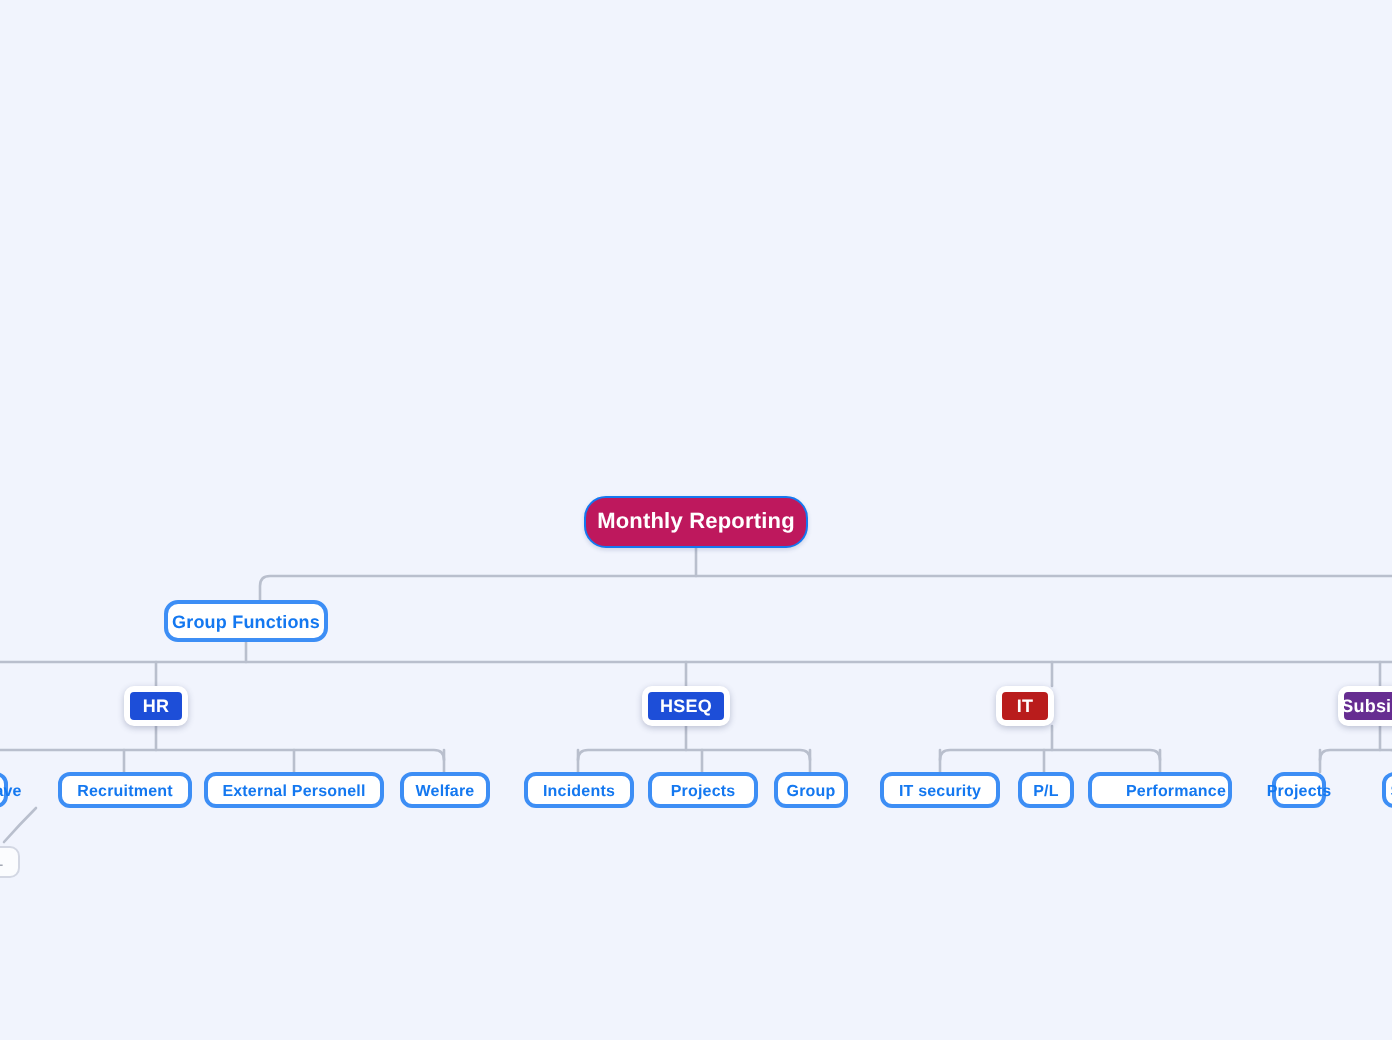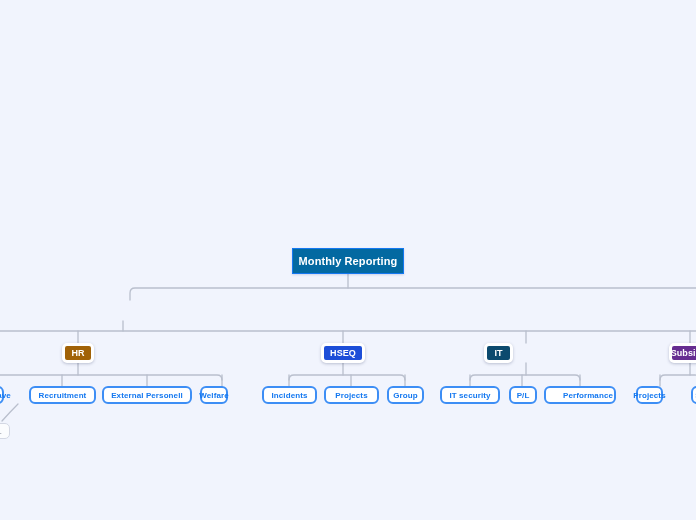--- a/index.html
+++ b/index.html
@@ -40,25 +40,25 @@
     align-items: center;
     justify-content: center;
     white-space: nowrap;
     font-weight: bold;
     letter-spacing: 0.1px;
     border-radius: 6px;
   }
 
   
   .node.root {
-    background: #0369a1;
+    background: #be185d;
     color: #ffffff;
     border: 1px solid #1478f0;
     font-size: 11px;
-    border-radius: 0;
+    border-radius: 11px;
     box-shadow: 0 1px 2px rgba(40,60,120,0.18);
   }
 
   
   .node.branch {
     background: #ffffff;
     color: #1478f0;
     border: 2px solid #3d8ef5;
     font-size: 9px;
     border-radius: 7px;
@@ -128,46 +128,49 @@
         <path d="M 660 375 L 660 386"></path>
         <path d="M 700 375 L 700 386"></path>
         <path d="M 18 404 Q 10 412 2 421"></path>
       </g>
   </svg>
 
   <div class="node root" style="left: 292px; top: 248px; width: 112px; height: 26px;">
     <span>Monthly Reporting</span>
   </div>
 
+  <div class="node branch" style="left: 82px; top: 300px; width: 82px; height: 21px;">
+    <span>Group Functions</span>
+  </div>
 
   <div id="chips">
-      <div class="node chip" style="left: 62px; top: 343px; width: 32px; height: 20px; background: #a16207;">
+      <div class="node chip" style="left: 62px; top: 343px; width: 32px; height: 20px; background: #1d4ed8;">
         <span>HR</span>
       </div>
       <div class="node chip" style="left: 321px; top: 343px; width: 44px; height: 20px; background: #1d4ed8;">
         <span>HSEQ</span>
       </div>
-      <div class="node chip" style="left: 484px; top: 343px; width: 29px; height: 20px; background: #0c4a6e;">
+      <div class="node chip" style="left: 498px; top: 343px; width: 29px; height: 20px; background: #b91c1c;">
         <span>IT</span>
       </div>
       <div class="node chip" style="left: 669px; top: 343px; width: 58px; height: 20px; background: rgb(102, 45, 145);">
         <span>Subsidiaries</span>
       </div>
     </div>
   <div id="leaves">
       <div class="node leaf" style="left: -22px; top: 386px; width: 26px; height: 18px;">
         <span>Sick leave</span>
       </div>
       <div class="node leaf" style="left: 29px; top: 386px; width: 67px; height: 18px;">
         <span>Recruitment</span>
       </div>
       <div class="node leaf" style="left: 102px; top: 386px; width: 90px; height: 18px;">
         <span>External Personell</span>
       </div>
-      <div class="node leaf" style="left: 200px; top: 386px; width: 28px; height: 18px;">
+      <div class="node leaf" style="left: 200px; top: 386px; width: 45px; height: 18px;">
         <span>Welfare</span>
       </div>
       <div class="node leaf" style="left: 262px; top: 386px; width: 55px; height: 18px;">
         <span>Incidents</span>
       </div>
       <div class="node leaf" style="left: 324px; top: 386px; width: 55px; height: 18px;">
         <span>Projects</span>
       </div>
       <div class="node leaf" style="left: 387px; top: 386px; width: 37px; height: 18px;">
         <span>Group</span>

